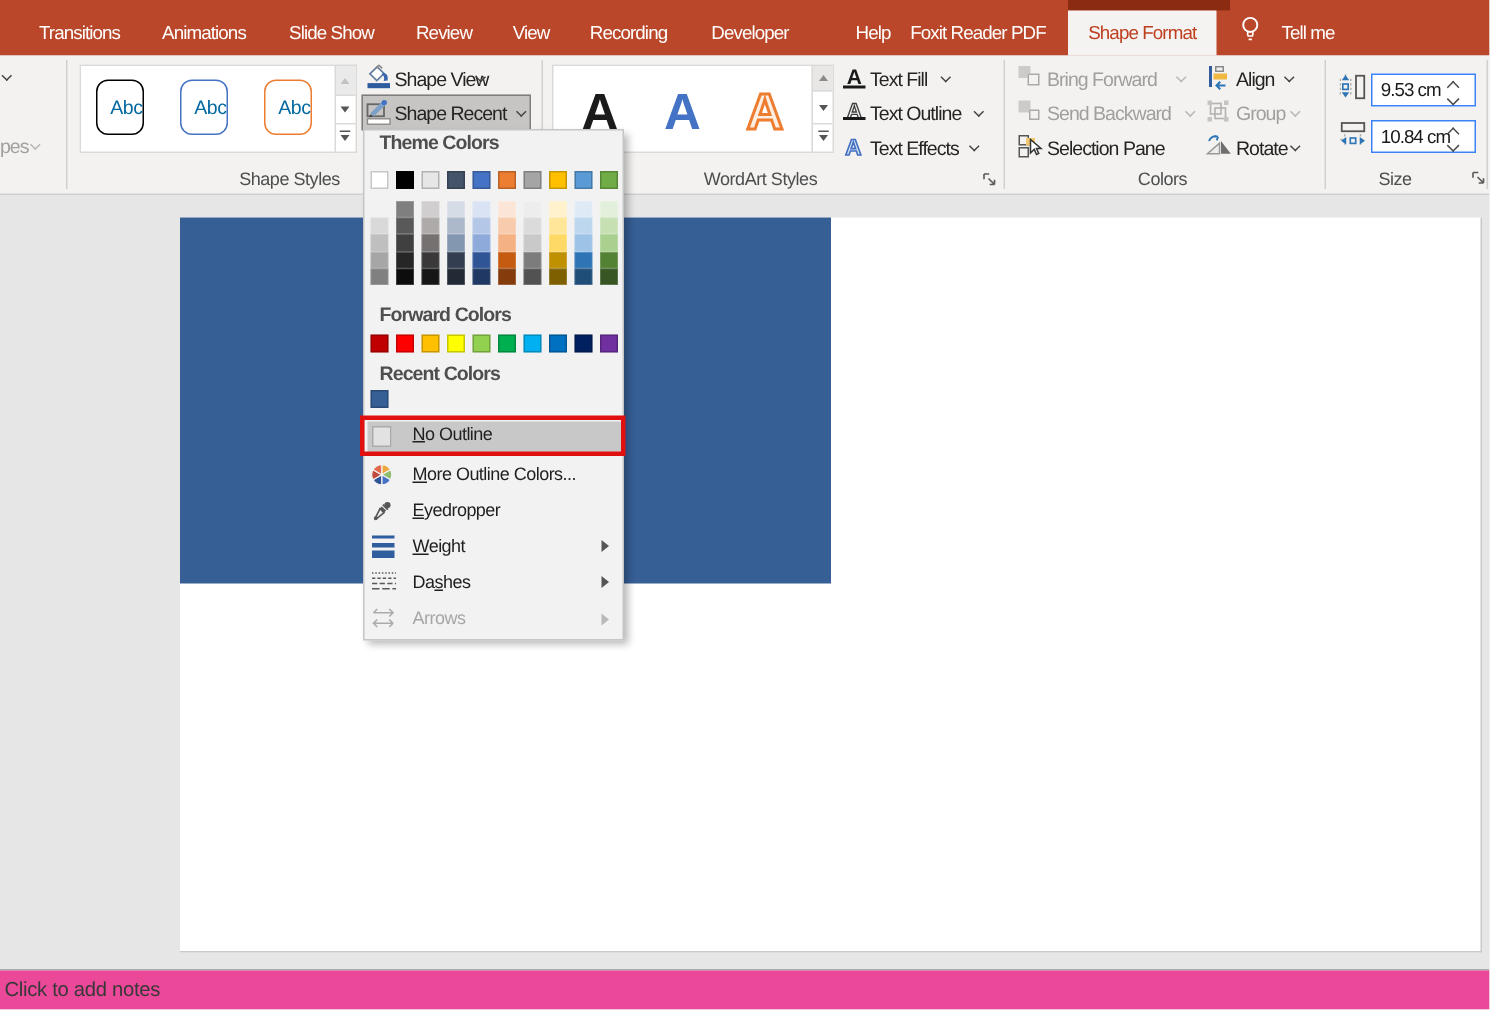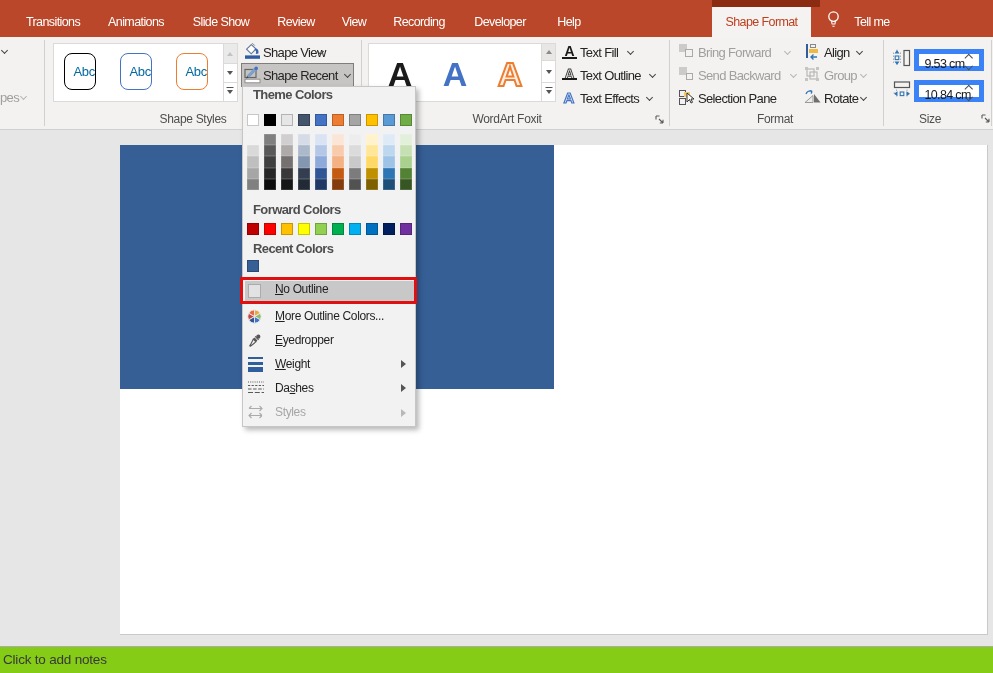--- a/index.html
+++ b/index.html
@@ -19,50 +19,51 @@
 .chev{position:absolute;width:5px;height:5px;border-right:1.1px solid #444;border-bottom:1.1px solid #444;transform:rotate(45deg);}
 .chev.g{border-color:#B8B6B4;}
 .gallery{position:absolute;background:#fff;border:1px solid #DCDAD8;}
 .abc{position:absolute;width:32px;height:37px;border-radius:8px;background:#fff;font-size:13px;color:#0369a1;text-align:right;line-height:35px;letter-spacing:-0.3px;}
 .sbar{position:absolute;width:15px;border:1px solid #DCDAD8;background:#fff;}
 .scell{position:relative;width:100%;border-bottom:1px solid #DCDAD8;}
 .tri-d{width:0;height:0;border-left:3.5px solid transparent;border-right:3.5px solid transparent;border-top:4px solid #555;position:absolute;left:50%;transform:translateX(-50%);}
 .tri-u{width:0;height:0;border-left:3.5px solid transparent;border-right:3.5px solid transparent;border-bottom:4px solid #555;position:absolute;left:50%;transform:translateX(-50%);}
 .mline{position:absolute;left:50%;transform:translateX(-50%);width:7px;height:1.4px;background:#555;}
 
-.spinbox{position:absolute;width:70px;height:22px;background:#fff;border:5px solid #3b82f6;font-size:12.5px;color:#1a1a1a;line-height:20px;padding-left:6px;letter-spacing:-0.65px;}
+.spinbox{position:absolute;width:70px;height:22px;background:#fff;border:1px solid #3b82f6;font-size:12.5px;color:#1a1a1a;line-height:20px;padding-left:6px;letter-spacing:-0.65px;}
 .spinup{position:absolute;width:5.5px;height:5.5px;border-left:1.1px solid #4a4a4a;border-top:1.1px solid #4a4a4a;transform:rotate(45deg);}
 .spindn{position:absolute;width:5.5px;height:5.5px;border-right:1.1px solid #4a4a4a;border-bottom:1.1px solid #4a4a4a;transform:rotate(45deg);}
 .launcher{position:absolute;width:10px;height:10px;}
 
 #workspace{left:0;top:131px;width:993px;height:515px;background:#E6E6E6;}
 #slide{position:absolute;left:120px;top:14px;width:868px;height:490px;background:#fff;border:1px solid #C9C9C9;border-top:none;border-left:none;}
 #shape{position:absolute;left:120px;top:14px;width:434px;height:244px;background:#365F96;}
 #notesline{left:0;top:646px;width:993px;height:1px;background:#ABABAB;}
-#notes{left:0;top:647px;width:993px;height:26px;background:#84cc16;color:#383838;font-size:13.5px;line-height:26px;padding-left:3px;letter-spacing:-0.2px;}
+#notes{left:0;top:647px;width:993px;height:26px;background:#ec4899;color:#383838;font-size:13.5px;line-height:26px;padding-left:3px;letter-spacing:-0.2px;}
 
 #menu{left:242px;top:86px;width:174px;height:341px;background:#F2F2F2;border:1px solid #C6C6C6;box-shadow:3px 3px 5px rgba(0,0,0,0.28);}
 .mhead{position:absolute;left:10px;font-size:13px;font-weight:700;color:#4E4E4E;letter-spacing:-0.6px;}
 .sw{position:absolute;width:12px;height:12px;}
 .mitem{position:absolute;left:32px;font-size:12px;color:#1f1f1f;letter-spacing:-0.35px;white-space:nowrap;}
 .subarr{position:absolute;left:158px;width:0;height:0;border-top:4px solid transparent;border-bottom:4px solid transparent;border-left:5px solid #555;}
 #redbox{left:240px;top:277px;width:177px;height:27px;border:3.4px solid #E01010;z-index:30;}
 #hilite{position:absolute;left:2px;top:194px;width:170px;height:21px;background:#C8C8C8;}
 u{text-decoration:underline;}
 </style></head>
 <body>
 <div class="abs" id="menubar">
   <span class="tab" style="left:53px">Transitions</span>
   <span class="tab" style="left:136px">Animations</span>
   <span class="tab" style="left:221px">Slide Show</span>
   <span class="tab" style="left:296px">Review</span>
   <span class="tab" style="left:354px">View</span>
   <span class="tab" style="left:419px">Recording</span>
   <span class="tab" style="left:500px">Developer</span>
-  <span class="tab" style="left:569px">Help</span>
+  <span class="tab" style="left:582px">Help</span>
+  <span class="tab" style="left:652px">Foxit Reader PDF</span>
   <svg style="position:absolute;left:826px;top:10px" width="15" height="19" viewBox="0 0 15 19">
       <circle cx="7.5" cy="6.6" r="4.7" fill="none" stroke="#fff" stroke-width="1.3"></circle>
       <path d="M5.8,11 L5.8,13.6 M9.2,11 L9.2,13.6 M5.6,14 h3.8 M6.4,16.2 h2.2" stroke="#fff" stroke-width="1.1" fill="none"></path>
     </svg>
   <span class="tab" style="left:872px">Tell me</span>
 </div>
 <div class="abs" id="ctxstrip"></div>
 <div class="abs" id="activetab">Shape Format</div>
 <div class="abs" id="ribbon">
   <div class="chev" style="left:2px;top:11px"></div>
@@ -206,22 +207,22 @@
       <path d="M0.5,9 L3,9 M14,9 L17,9 M3.5,5.5 L3.5,12.5 M14,5.5 L14,12.5" stroke="#B0AEAC" stroke-width="1" stroke-dasharray="1.5,1.5" fill="none" transform="translate(0,3)"></path>
       <path d="M1,12.8 L4.5,10.3 L4.5,15.3 Z" fill="#2E75B6"></path>
       <path d="M17,12.8 L13.5,10.3 L13.5,15.3 Z" fill="#2E75B6"></path>
       <rect x="7.2" y="11" width="3.6" height="3.6" fill="none" stroke="#2E75B6" stroke-width="1.1"></rect>
     </svg>
   <div class="spinbox" style="left:913.5px;top:42.5px">10.84 cm</div>
   <div class="spinup" style="left:966px;top:48.5px"></div>
   <div class="spindn" style="left:966px;top:57px"></div>
 
   <span class="glabel" style="left:193px">Shape Styles</span>
-  <span class="glabel" style="left:507px">WordArt Foxit</span>
-  <span class="glabel" style="left:775px">Format</span>
+  <span class="glabel" style="left:507px">WordArt Styles</span>
+  <span class="glabel" style="left:775px">Colors</span>
   <span class="glabel" style="left:930px">Size</span>
   <svg class="launcher" style="left:655px;top:78px" width="10" height="10">
       <path d="M1,1 h3.5 M1,1 v3.5 M4,4 l4,4 M8,8 v-3.2 M8,8 h-3.2" stroke="#5A5A5A" stroke-width="1.1" fill="none"></path>
     </svg>
   <svg class="launcher" style="left:981px;top:77px" width="10" height="10">
       <path d="M1,1 h3.5 M1,1 v3.5 M4,4 l4,4 M8,8 v-3.2 M8,8 h-3.2" stroke="#5A5A5A" stroke-width="1.1" fill="none"></path>
     </svg>
 </div>
 <div class="abs" id="workspace">
   <div id="slide"></div>
@@ -334,16 +335,16 @@
       <line x1="0" y1="4.5" x2="16" y2="4.5" stroke="#595959" stroke-width="1.1" stroke-dasharray="2.2,1.4"></line>
       <line x1="0" y1="8" x2="16" y2="8" stroke="#595959" stroke-width="1.1" stroke-dasharray="3.5,1.6"></line>
       <line x1="0" y1="11.5" x2="16" y2="11.5" stroke="#595959" stroke-width="1.1" stroke-dasharray="5,1.8"></line>
     </svg>
   <span class="mitem" style="top:293.5px">Da<u>s</u>hes</span>
   <div class="subarr" style="top:297px"></div>
   <svg style="position:absolute;left:4px;top:317.5px" width="17" height="15" viewBox="0 0 17 15">
       <path d="M2,3.5 L15,3.5 M12.5,1 L15,3.5 L12.5,6 M2,3.5 L4.5,1 M2,3.5" stroke="#ABABAB" stroke-width="1.1" fill="none"></path>
       <path d="M2,10.5 L15,10.5 M4.5,8 L2,10.5 L4.5,13 M15,10.5 L12.5,8 M15,10.5 L12.5,13" stroke="#ABABAB" stroke-width="1.1" fill="none"></path>
     </svg>
-  <span class="mitem" style="top:318px;color:#A6A6A6">Styles</span>
+  <span class="mitem" style="top:318px;color:#A6A6A6">Arrows</span>
   <div class="subarr" style="top:321.5px;border-left-color:#B8B8B8"></div>
 </div>
 <div class="abs" id="redbox"></div>
 
 </body></html>

